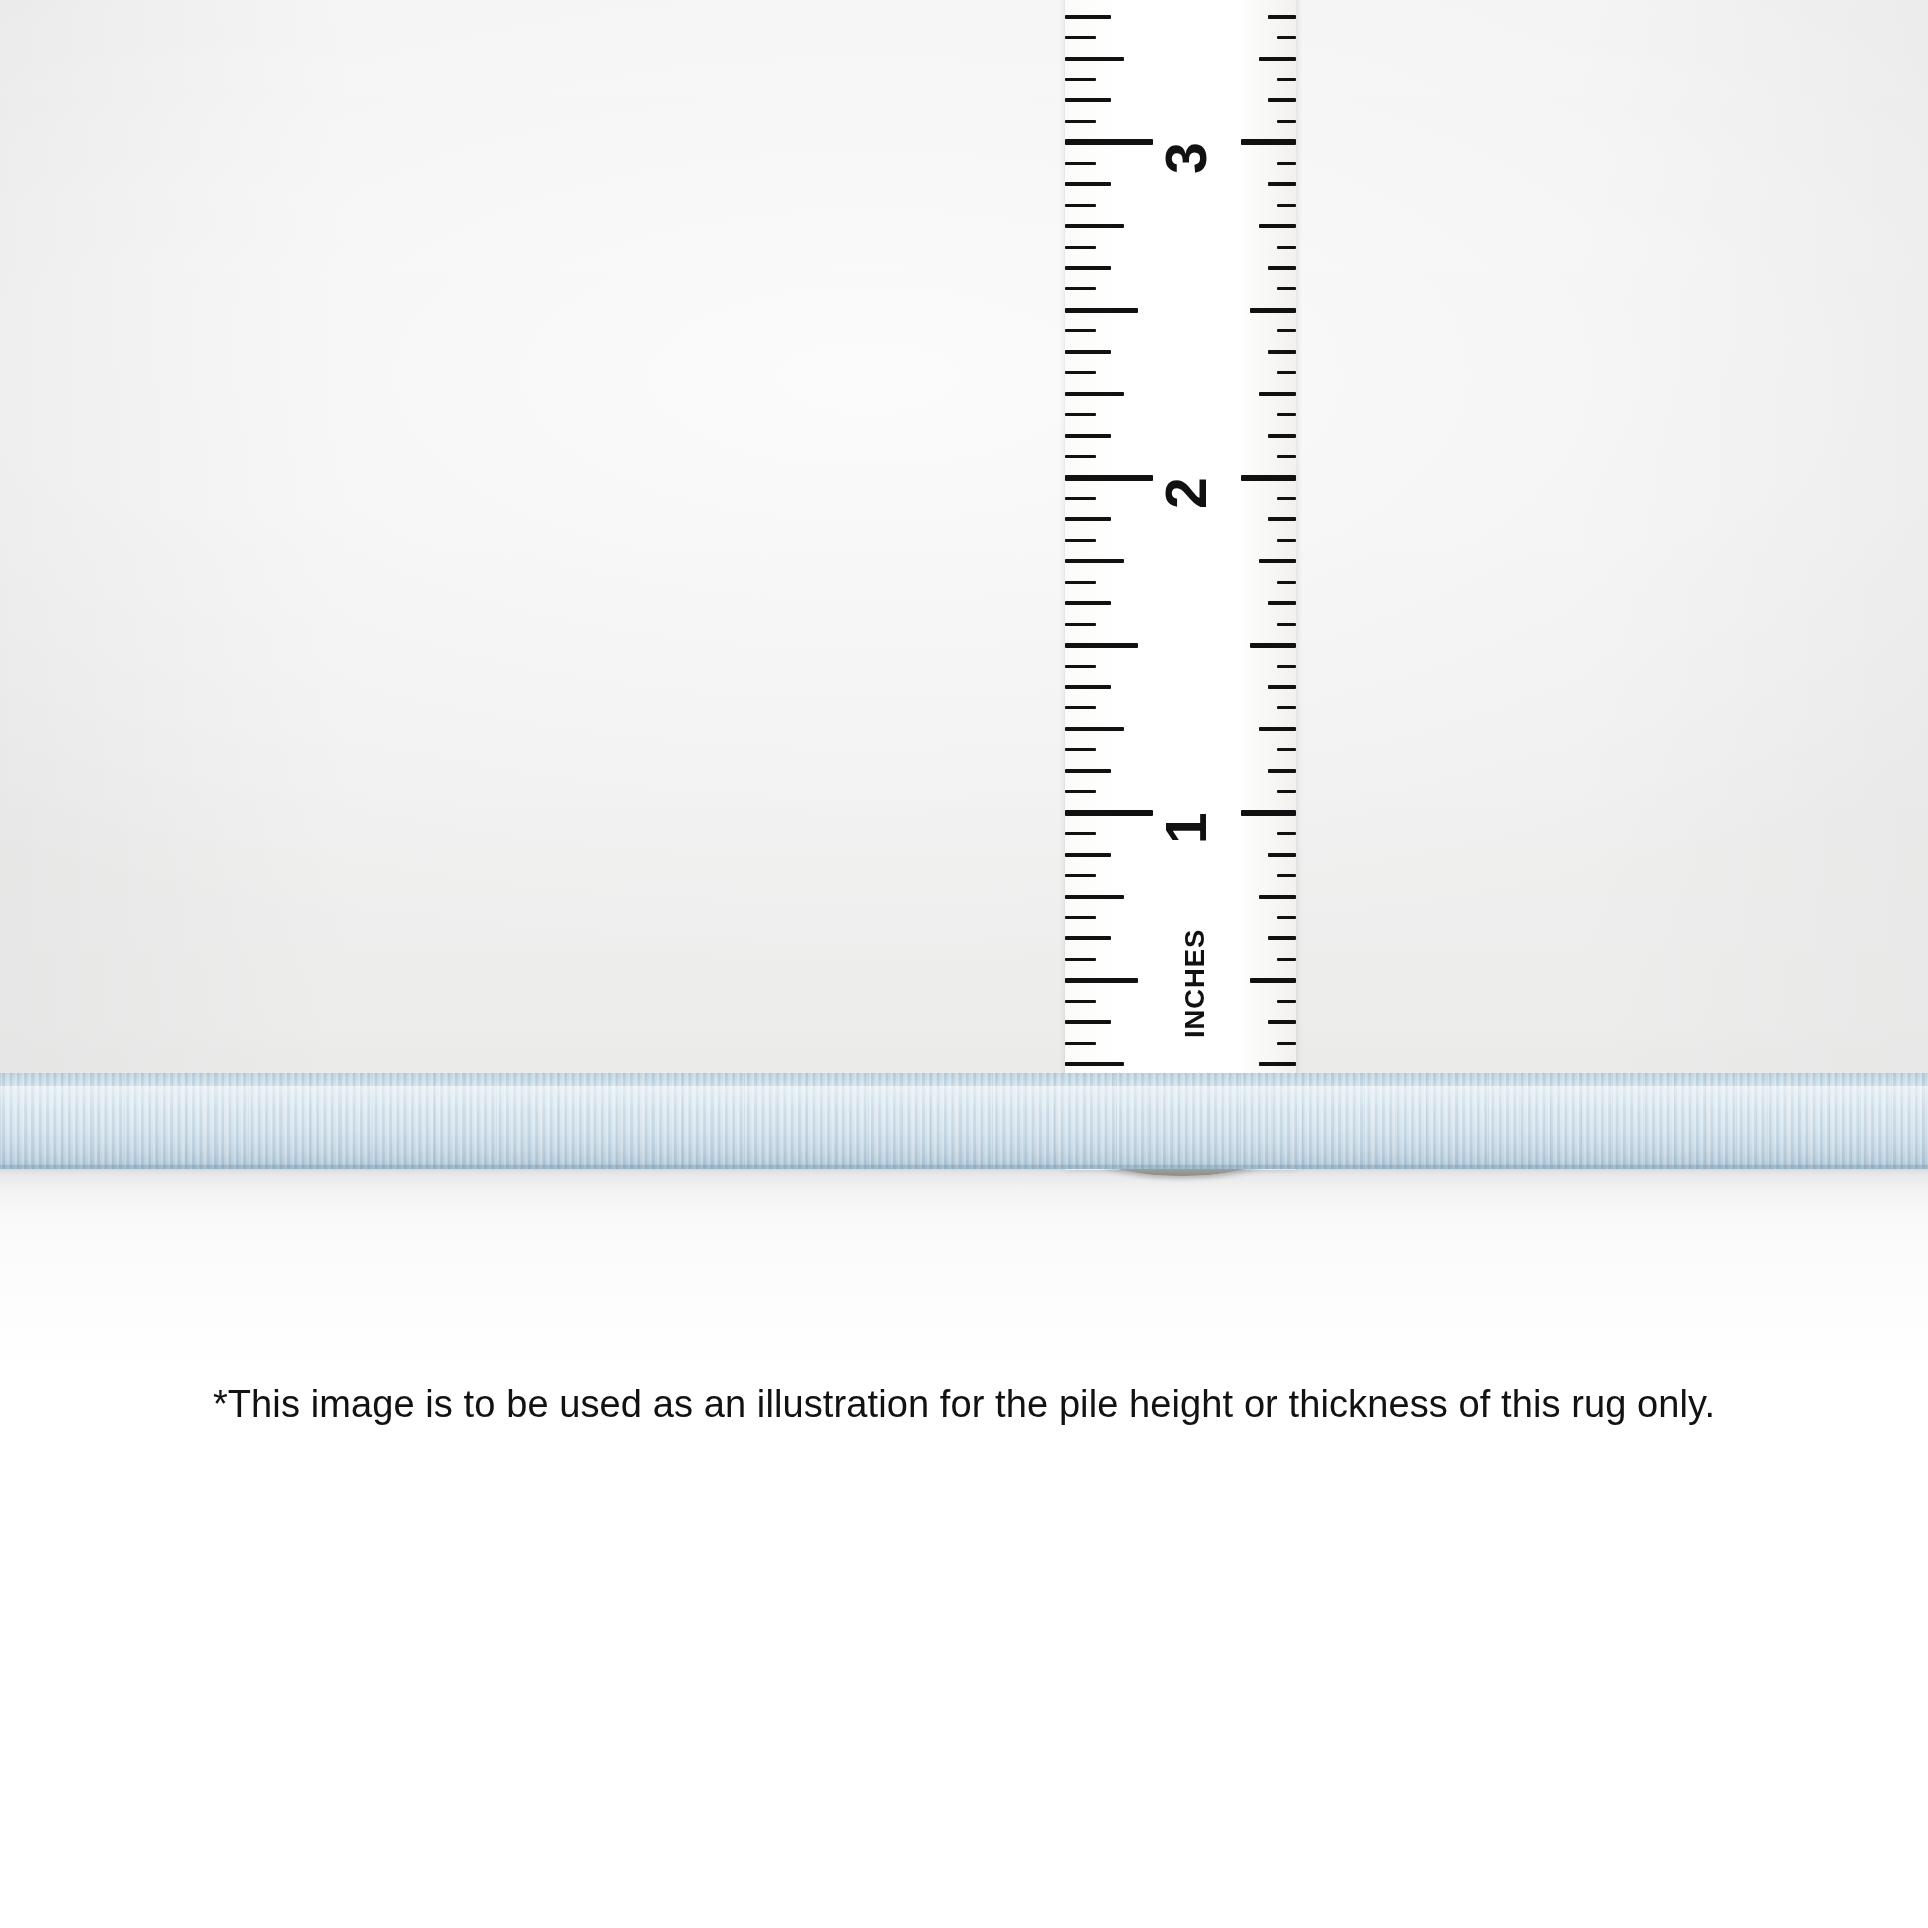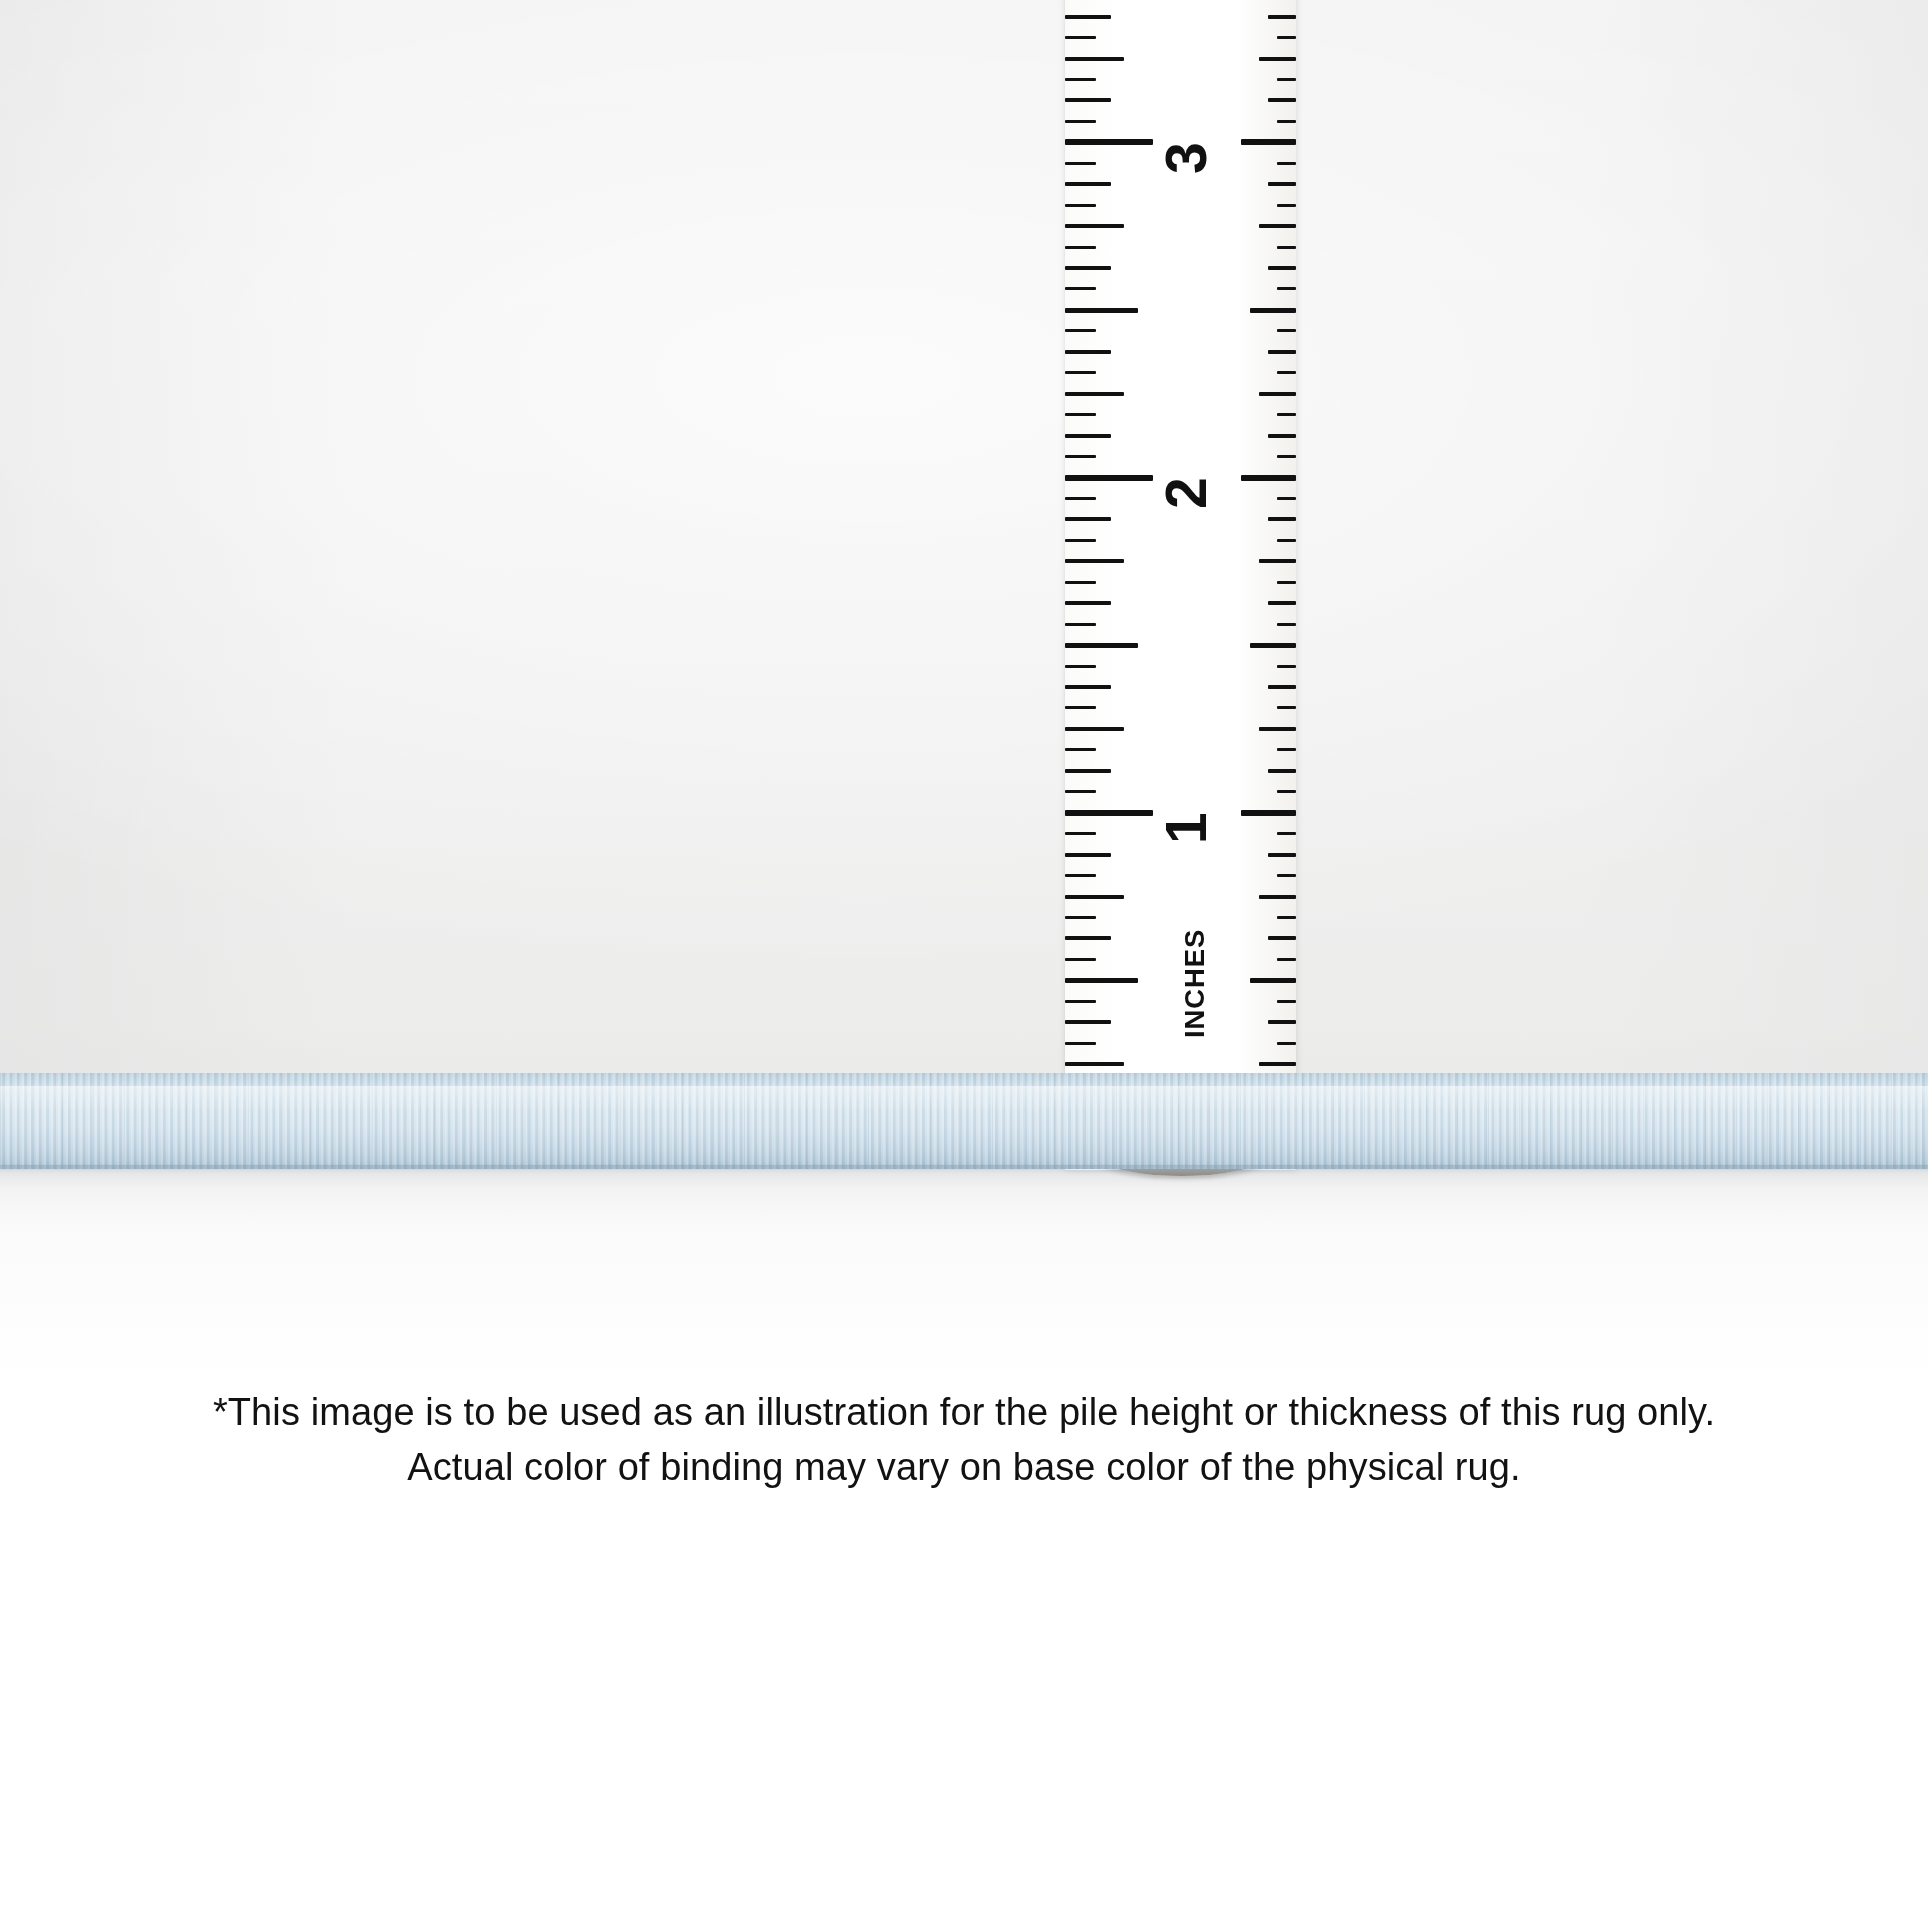--- a/index.html
+++ b/index.html
@@ -224,21 +224,20 @@
     position: absolute;
     left: 0;
     top: 1377px;
     width: 1928px;
     text-align: center;
     color: #121212;
     font-family: "Liberation Sans", sans-serif;
     font-size: 38px;
     line-height: 1.45;
     letter-spacing: 0.1px;
-    margin-top: 8px;
   }
   .caption .line {
     display: block;
   }
 </style>
 </head>
 <body>
 
 <div class="scene">
 
@@ -375,17 +374,16 @@
   <div class="rug">
     <div class="rug-binding"></div>
     <div class="rug-texture"></div>
     <div class="rug-texture2"></div>
     <div class="rug-highlight"></div>
     <div class="rug-bottom-edge"></div>
   </div>
 
   <div class="caption">
     <span class="line">*This image is to be used as an illustration for the pile height or thickness of this rug only.</span>
-    <span class="line">Actual color of binding may vary on base color of the physical rug.</span>
   </div>
 
 </div>
 
 
 </body></html>

